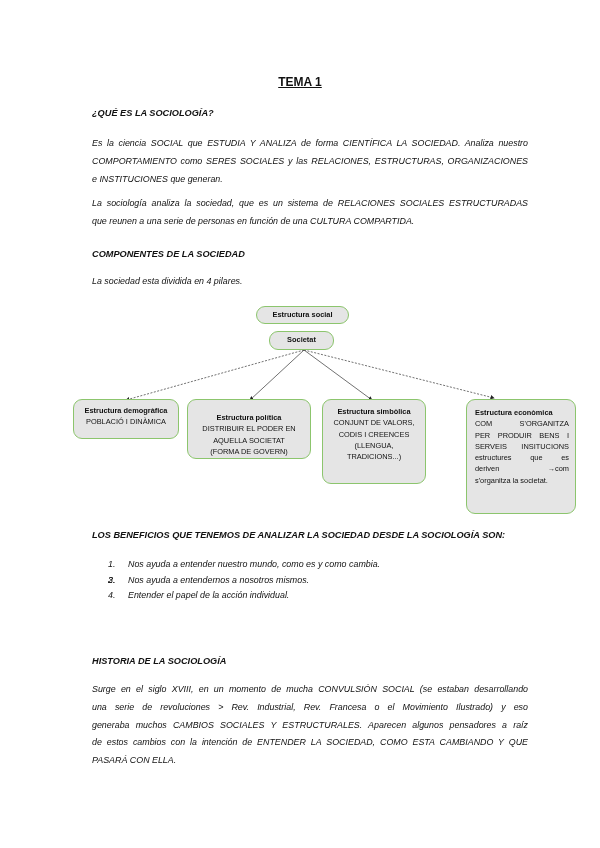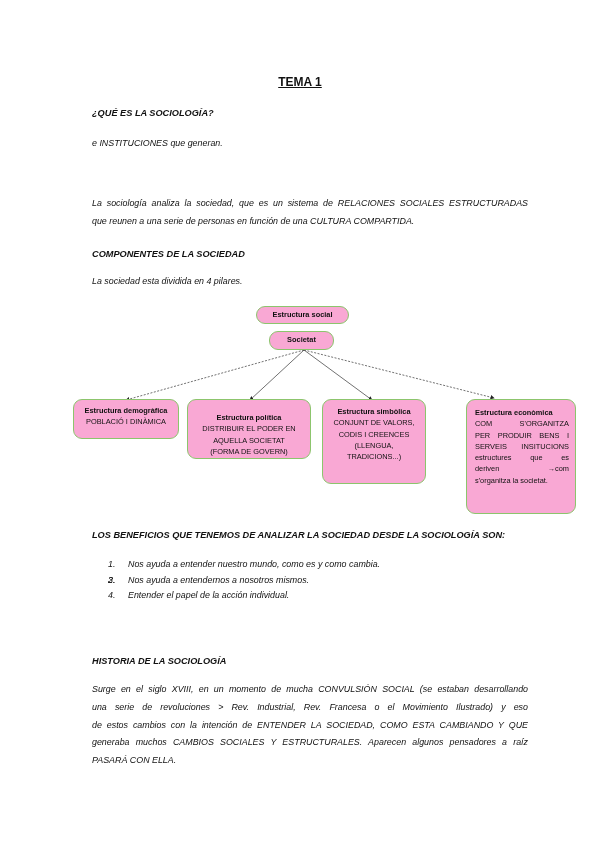--- a/index.html
+++ b/index.html
@@ -14,37 +14,39 @@
     }
     .h {
       left: 92px; font-weight: bold; font-style: italic; font-size: 9.2px;
     }
     .p {
       left: 92px; width: 436px; font-style: italic; font-size: 8.9px;
       line-height: 17.8px; text-align: justify; text-align-last: left;
     }
     .box {
       position: absolute; border: 1.2px solid #8cc56d; border-radius: 9px;
-      background: #f9a8d4; font-size: 7.4px; line-height: 11.3px; text-align: center;
+      background: #e5e5e5; font-size: 7.4px; line-height: 11.3px; text-align: center;
       box-sizing: border-box;
     }
     .box b { font-weight: bold; display: block; }
     .list { left: 108px; width: 420px; font-style: italic; font-size: 8.9px; line-height: 15.5px; }
     .li { position: relative; padding-left: 20px; text-align: justify; text-align-last: left; }
     .li .num { position: absolute; left: 0; top: 0; }
     svg.lines { position: absolute; left: 0; top: 0; }
   </style>
 </head>
 <body>
 
 <div class="abs title">TEMA 1</div>
 
 <div class="abs h" style="top:108px;">¿QUÉ ES LA SOCIOLOGÍA?</div>
 
 <div class="abs p" style="top:135px;">
+  <div style="text-align-last: justify;">Es la ciencia SOCIAL que ESTUDIA Y ANALIZA de forma CIENTÍFICA LA SOCIEDAD. Analiza nuestro</div>
+  <div style="text-align-last: justify;">COMPORTAMIENTO como SERES SOCIALES y las RELACIONES, ESTRUCTURAS, ORGANIZACIONES</div>
   <div>e INSTITUCIONES que generan.</div>
 </div>
 
 <div class="abs p" style="top:195px;">
   <div style="text-align-last: justify; font-style: italic;">La sociología analiza la sociedad, que es un sistema de RELACIONES SOCIALES ESTRUCTURADAS</div>
   <div>que reunen a una serie de personas en función de una CULTURA COMPARTIDA.</div>
 </div>
 
 <div class="abs h" style="top:249px;">COMPONENTES DE LA SOCIEDAD</div>
 <div class="abs p" style="top:273px;">La sociedad esta dividida en 4 pilares.</div>
@@ -116,16 +118,16 @@
     <span class="num">4.</span>
     <span>Entender el papel de la acción individual.</span>
   </div>
 </div>
 
 <div class="abs h" style="top:656px;">HISTORIA DE LA SOCIOLOGÍA</div>
 
 <div class="abs p" style="top:681px;">
   <div style="text-align-last: justify;">Surge en el siglo XVIII, en un momento de mucha CONVULSIÓN SOCIAL (se estaban desarrollando</div>
   <div style="text-align-last: justify;">una serie de revoluciones &gt; Rev. Industrial, Rev. Francesa o el Movimiento Ilustrado) y eso</div>
+  <div style="text-align-last: justify;">generaba muchos CAMBIOS SOCIALES Y ESTRUCTURALES. Aparecen algunos pensadores a raíz</div>
   <div style="text-align-last: justify;">de estos cambios con la intención de ENTENDER LA SOCIEDAD, COMO ESTA CAMBIANDO Y QUE</div>
-  <div style="text-align-last: justify;">generaba muchos CAMBIOS SOCIALES Y ESTRUCTURALES. Aparecen algunos pensadores a raíz</div>
   <div>PASARÁ CON ELLA.</div>
 </div>
 
 </body></html>

